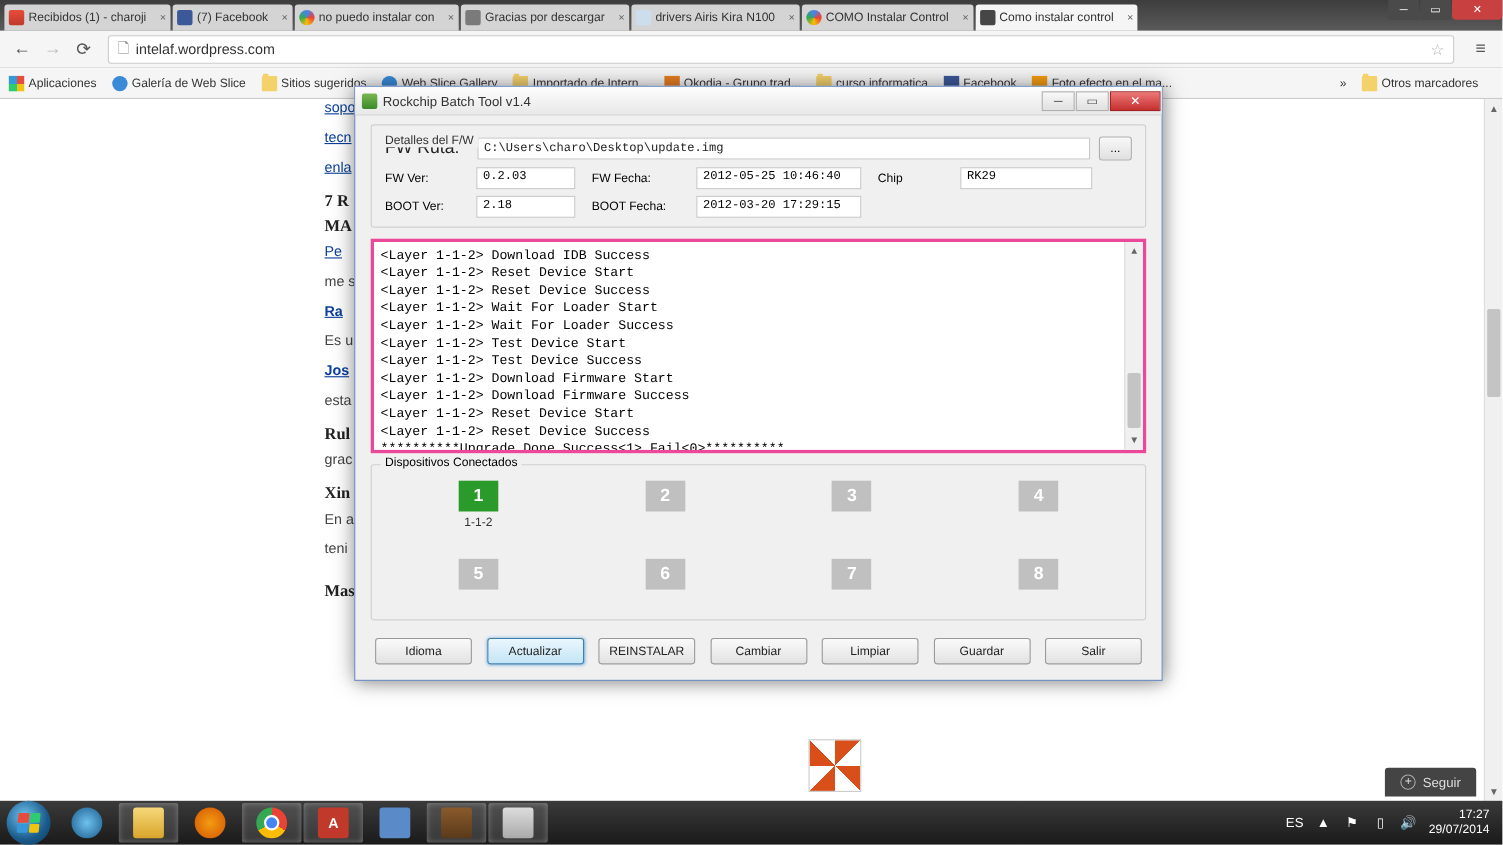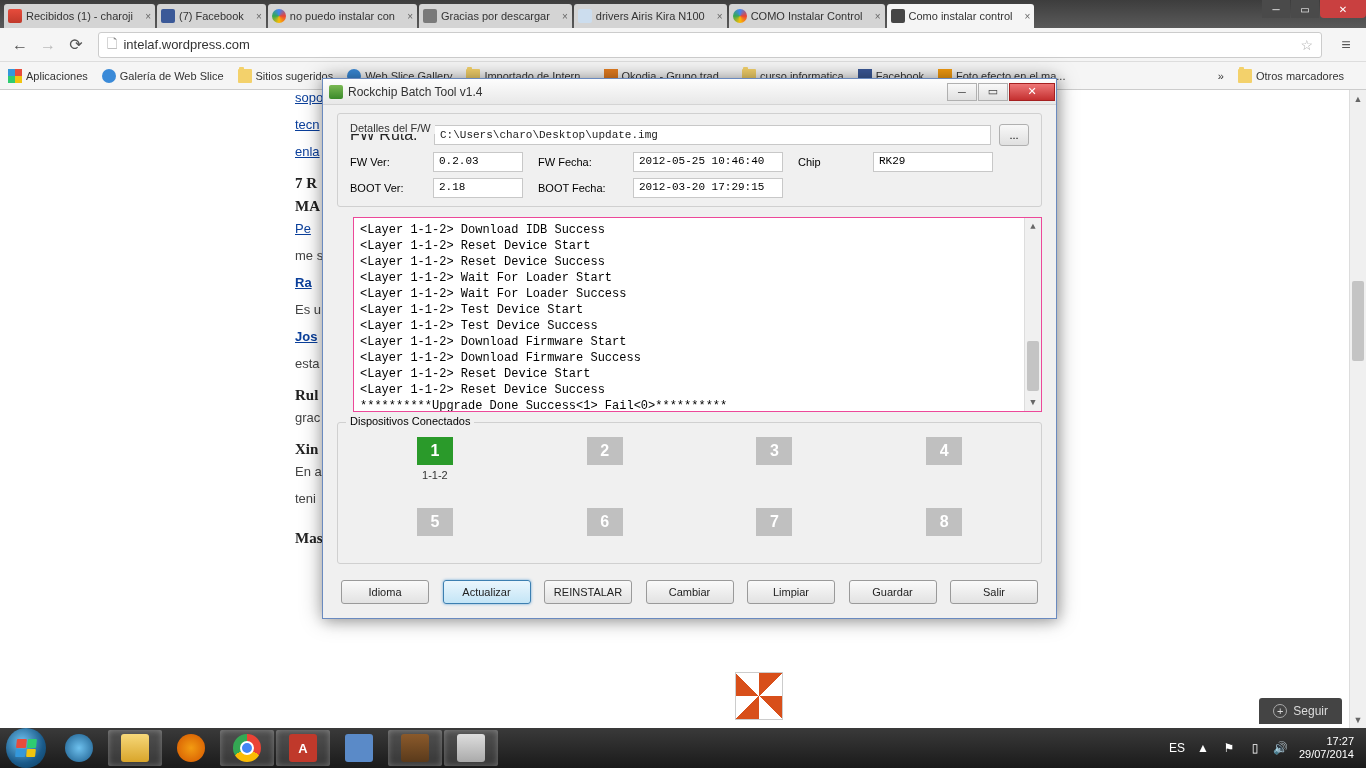--- a/index.html
+++ b/index.html
@@ -53,21 +53,21 @@
 .fieldset { border: 1px solid #d0d0d0; border-radius: 3px; padding: 10px 12px 8px; margin-bottom: 10px; position: relative; background:#f0f0f0;}
 .fieldset .legend { position: absolute; top: -8px; left: 8px; background: #f0f0f0; padding: 0 4px; font-size: 11px; color: #333; margin-top: 16px;}
 .fw-row { display: flex; align-items: center; margin-bottom: 6px; }
 .fw-label { width: 84px; font-size: 16px; color: #222; }
 .fw-input { border: 1px solid #c8c8c8; background: #fff; height: 20px; padding: 2px 5px; font-family: "Courier New", monospace; font-size: 11px; color: #222; }
 .fw-ruta { flex: 1; margin-right: 8px;}
 .browse-btn { width: 30px; height: 22px; border: 1px solid #b0b0b0; background: linear-gradient(#f8f8f8,#e0e0e0); border-radius: 3px; font-size: 11px; display:flex;align-items:center;justify-content:center;}
 .fw-grid { display: grid; grid-template-columns: 68px 90px 80px 150px 60px 120px; gap: 6px 15px; align-items: center; font-size: 11px;}
 .fw-grid .val-box { border: 1px solid #c8c8c8; background: #fff; height: 20px; padding: 2px 5px; font-family: "Courier New", monospace; font-size: 11px;}
 
-.log-box { border: 1px solid #ec4899; background: #fff; height: 195px; overflow: hidden; position: relative; padding: 4px 6px; font-family: "SimSun","Courier New", monospace; font-size: 12px; line-height: 16px; color: #000; margin-left: 16px;}
+.log-box { border: 3px solid #ec4899; background: #fff; height: 195px; overflow: hidden; position: relative; padding: 4px 6px; font-family: "SimSun","Courier New", monospace; font-size: 12px; line-height: 16px; color: #000;}
 .log-box .sb { position: absolute; right: 0; top: 0; bottom: 0; width: 17px; background: #f0f0f0; border-left: 1px solid #ddd;}
 .log-box .sb .thumb { position: absolute; left:2px; right:2px; bottom: 20px; height: 50px; background: #c4c4c4; border-radius: 2px;}
 .log-box .sb .arr{position:absolute;left:0;right:0;height:17px;display:flex;align-items:center;justify-content:center;font-size:9px;color:#666;}
 
 .devices { border: 1px solid #d0d0d0; border-radius: 3px; padding: 14px 12px 10px; position: relative; margin-top: 10px;}
 .devices .legend { position: absolute; top: -8px; left: 8px; background: #f0f0f0; padding: 0 4px; font-size: 11px;}
 .dev-grid { display: grid; grid-template-columns: repeat(4, 1fr); gap: 26px 80px; justify-items: center; padding: 0 40px;}
 .dev-slot { display: flex; flex-direction: column; align-items: center; }
 .dev-box { width: 36px; height: 28px; background: #c0c0c0; color: #fff; font-size: 16px; font-weight: bold; display: flex; align-items: center; justify-content: center;}
 .dev-box.connected { background: #2a9a2a; }

